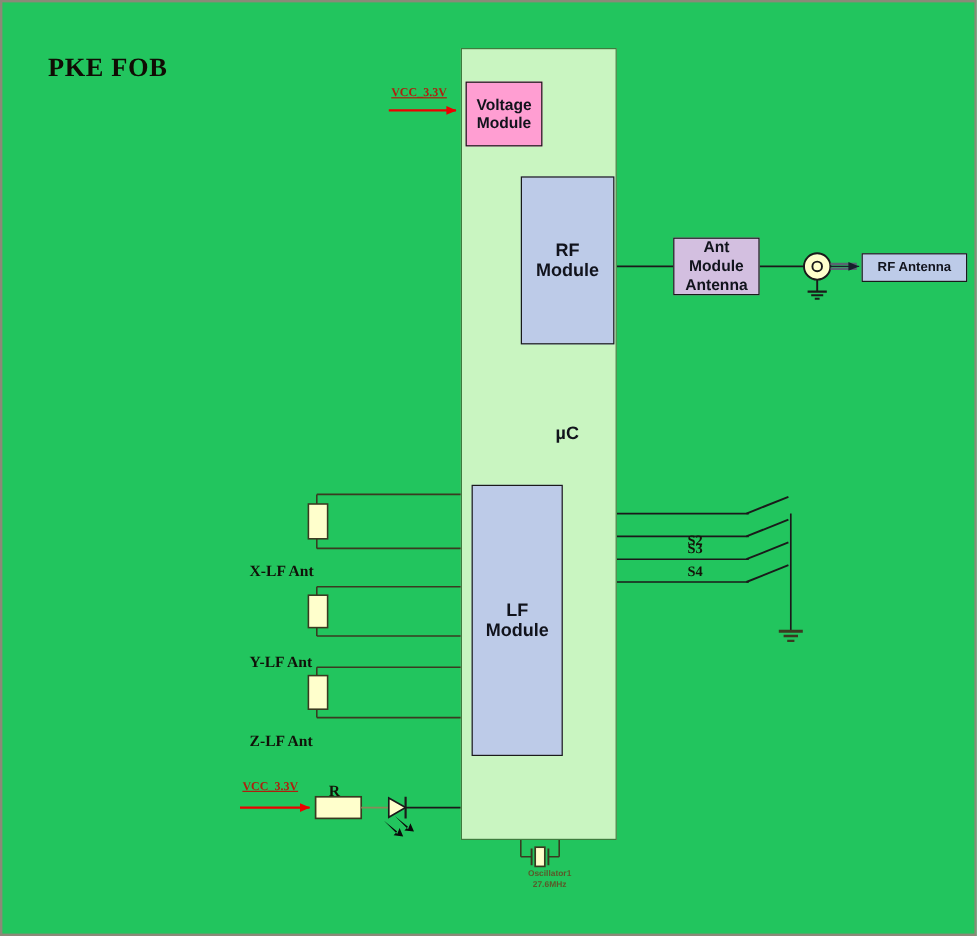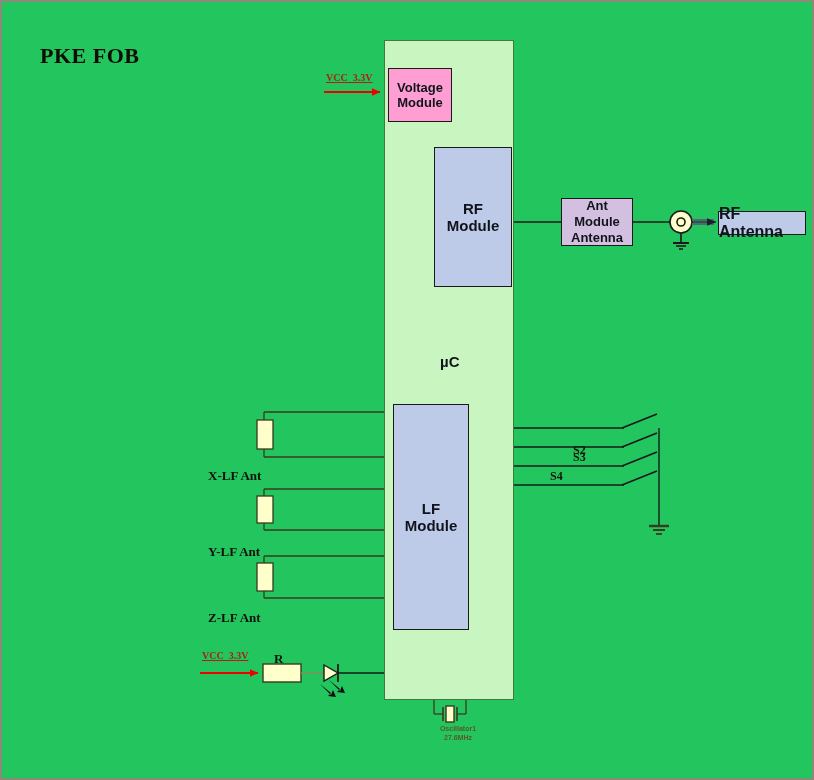--- a/index.html
+++ b/index.html
@@ -96,25 +96,25 @@
     background: #d3bfe0;
     font-size: 13px;
     line-height: 1.22;
   }
   #rf-antenna {
     left: 716px;
     top: 209px;
     width: 88px;
     height: 24px;
     background: #bdcbe8;
-    font-size: 16px;
+    font-size: 11px;
   }
   
   #uc-label {
-    left: 438px;
+    left: 461px;
     top: 352px;
     font-size: 15px;
     font-weight: bold;
     color: #11131c;
   }
   
   .vcc {
     font-family: "Liberation Serif", serif;
     font-weight: bold;
     font-size: 10px;
@@ -136,21 +136,21 @@
   #z-lf-lbl { left: 206px; top: 569px; }
   
   .sw-lbl {
     font-family: "Liberation Serif", serif;
     font-weight: bold;
     font-size: 12px;
     color: #141409;
   }
   #s2-lbl { left: 571px; top: 442px; text-align: right; }
   #s3-lbl { left: 571px; top: 449px; }
-  #s4-lbl { left: 548px; top: 468px; }
+  #s4-lbl { left: 571px; top: 468px; }
   
   #r-lbl {
     left: 272px;
     top: 650px;
     font-family: "Liberation Serif", serif;
     font-weight: bold;
     font-size: 13px;
     color: #141409;
   }
   

